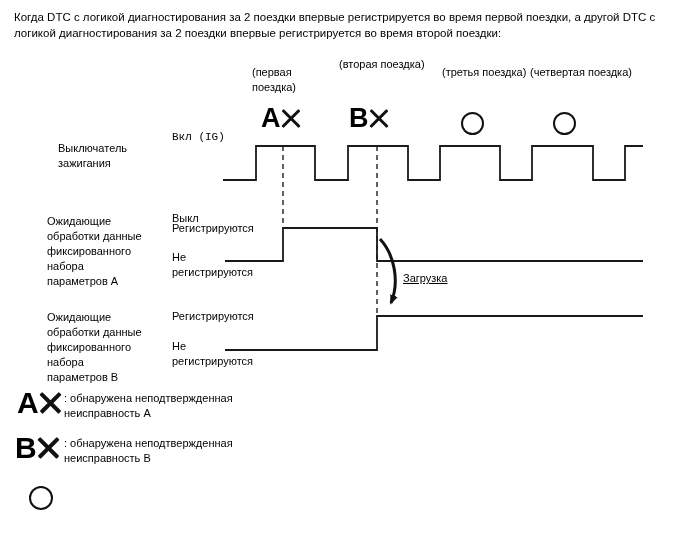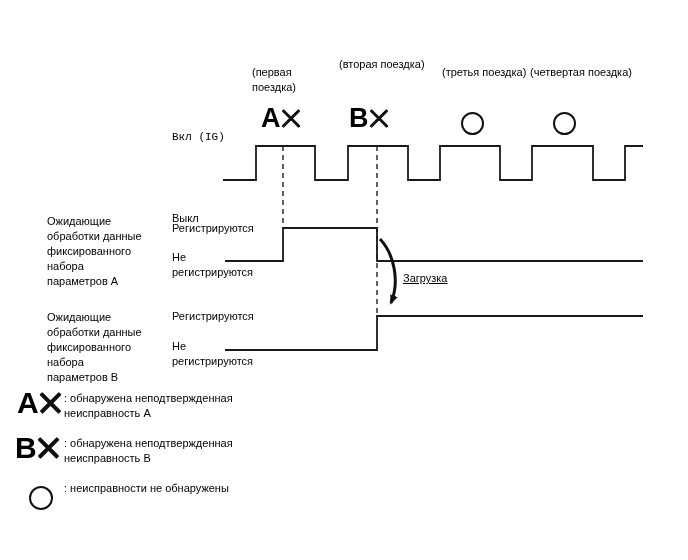--- a/index.html
+++ b/index.html
@@ -39,20 +39,21 @@
     position:absolute;width:23px;height:23px;border:2.6px solid #111;border-radius:50%;
     background:transparent;box-sizing:border-box;
   }
   .circle-lg{width:24px;height:24px;border-width:2.8px;}
 </style>
 </head>
 <body>
 
 <div class="page">
 
+  <div class="abs txt intro" style="left:14px;top:10px;width:662px;">Когда DTC с логикой диагностирования за 2 поездки впервые регистрируется во время первой поездки, а другой DTC с логикой диагностирования за 2 поездки впервые регистрируется во время второй поездки:</div>
 
   <div class="abs txt pre" style="left:252px;top:65px;width:62px;">(первая
 поездка)</div>
   <div class="abs txt" style="left:339px;top:57px;">(вторая поездка)</div>
   <div class="abs txt" style="left:442px;top:65px;">(третья поездка)</div>
   <div class="abs txt" style="left:530px;top:65px;">(четвертая поездка)</div>
 
   <div class="marker" style="left:261px;top:105px;">
     <span class="m-letter">A</span>
     <span class="cross-icon"></span>
@@ -76,20 +77,22 @@
 
     <path class="wave" d="M223 180 H256 V146 H315 V180 H348 V146 H408 V180 H440 V146 H500 V180 H532 V146 H593 V180 H625 V146 H643"></path>
 
     <path class="wave" d="M225 261 H283 V228 H377 V261 H643"></path>
 
     <path class="wave" d="M225 350 H377 V316 H643"></path>
 
     <path class="arrow" d="M380 239 C 394 254, 400 281, 391 303" marker-end="url(#arrowhead)"></path>
   </svg>
 
+  <div class="abs txt pre" style="left:58px;top:141px;">Выключатель
+зажигания</div>
   <div class="abs txt" style="left:172px;top:130px;font-family:Liberation Mono, monospace;">Вкл (IG)</div>
   <div class="abs txt" style="left:172px;top:163px;margin-top:48px;">Выкл</div>
 
   <div class="abs txt pre" style="left:47px;top:214px;">Ожидающие
 обработки данные
 фиксированного
 набора
 параметров A</div>
   <div class="abs txt" style="left:172px;top:221px;">Регистрируются</div>
   <div class="abs txt pre" style="left:172px;top:250px;">Не
@@ -114,15 +117,14 @@
 неисправность A</div>
 
   <div class="marker legend-sym" style="left:15px;top:433px;">
     <span class="m-letter">B</span>
     <span class="cross-icon cross-lg"></span>
   </div>
   <div class="abs txt pre" style="left:64px;top:436px;width:220px;">: обнаружена неподтвержденная
 неисправность B</div>
 
   <div class="circle-marker circle-lg" style="left:29px;top:486px;"></div>
-  <div class="abs txt" style="left:64px;top:481px;width:240px;">: неисправности не обнаружены</div>
 
 </div>
 
 </body></html>

